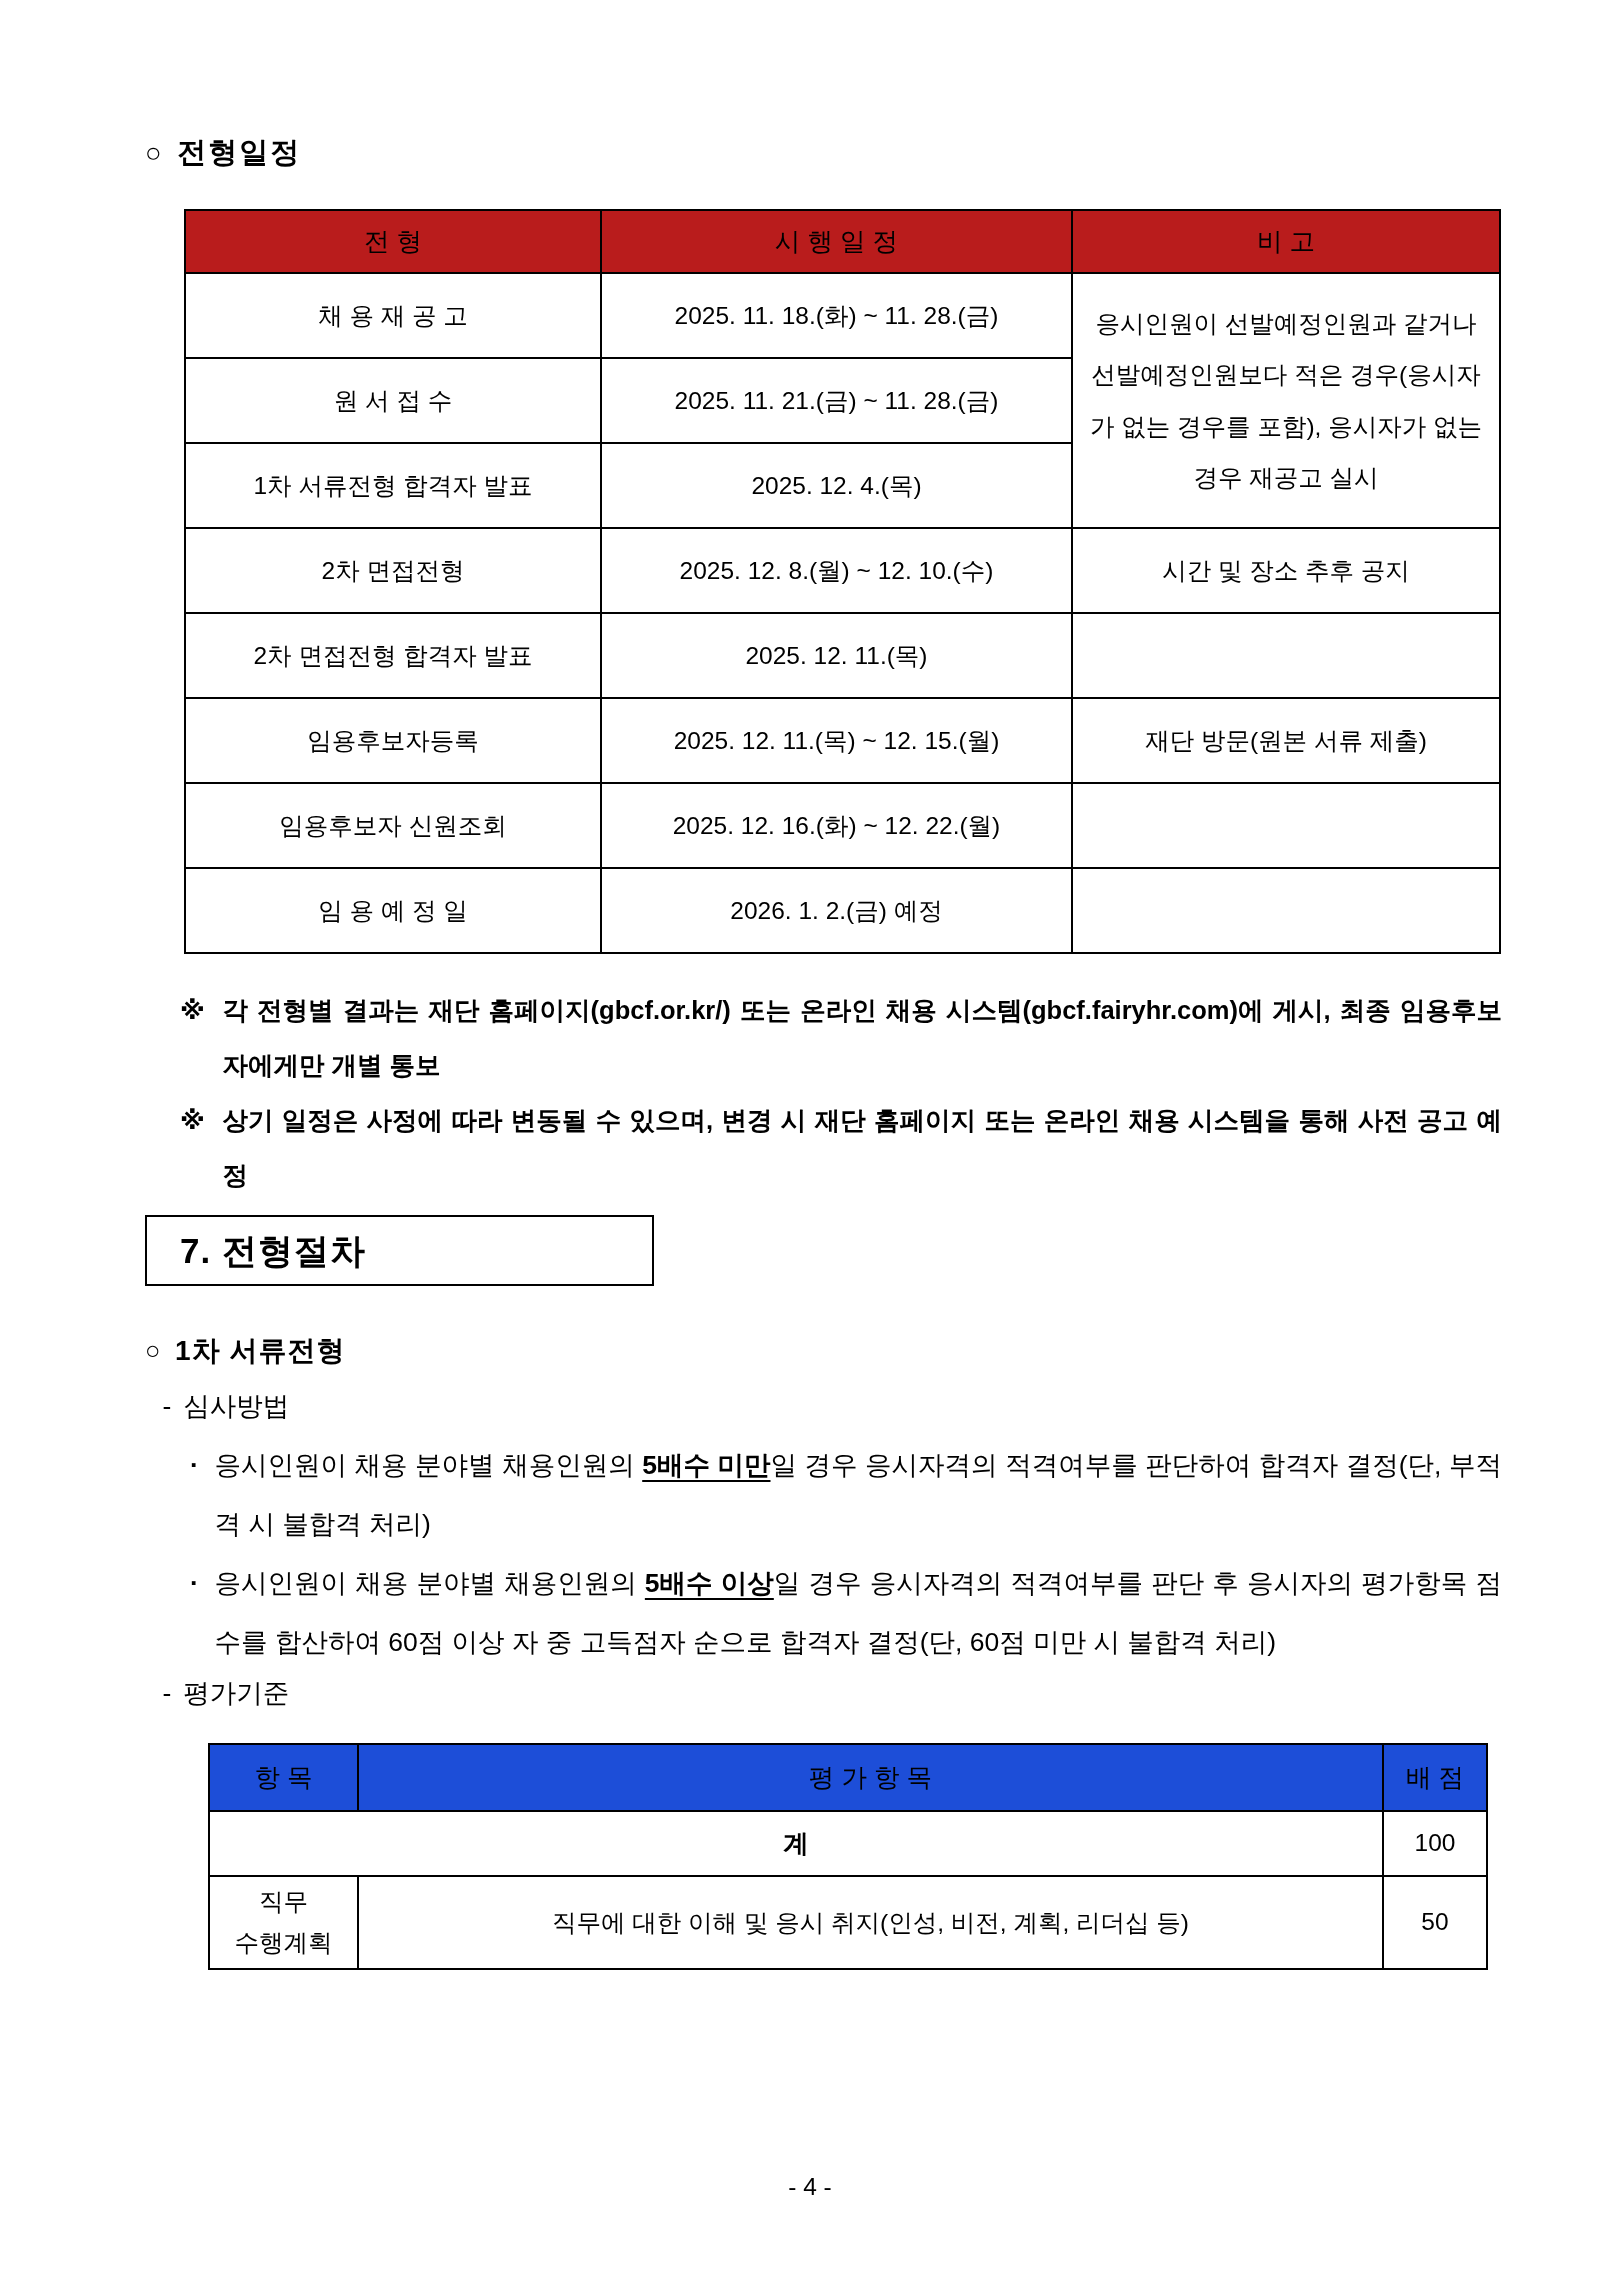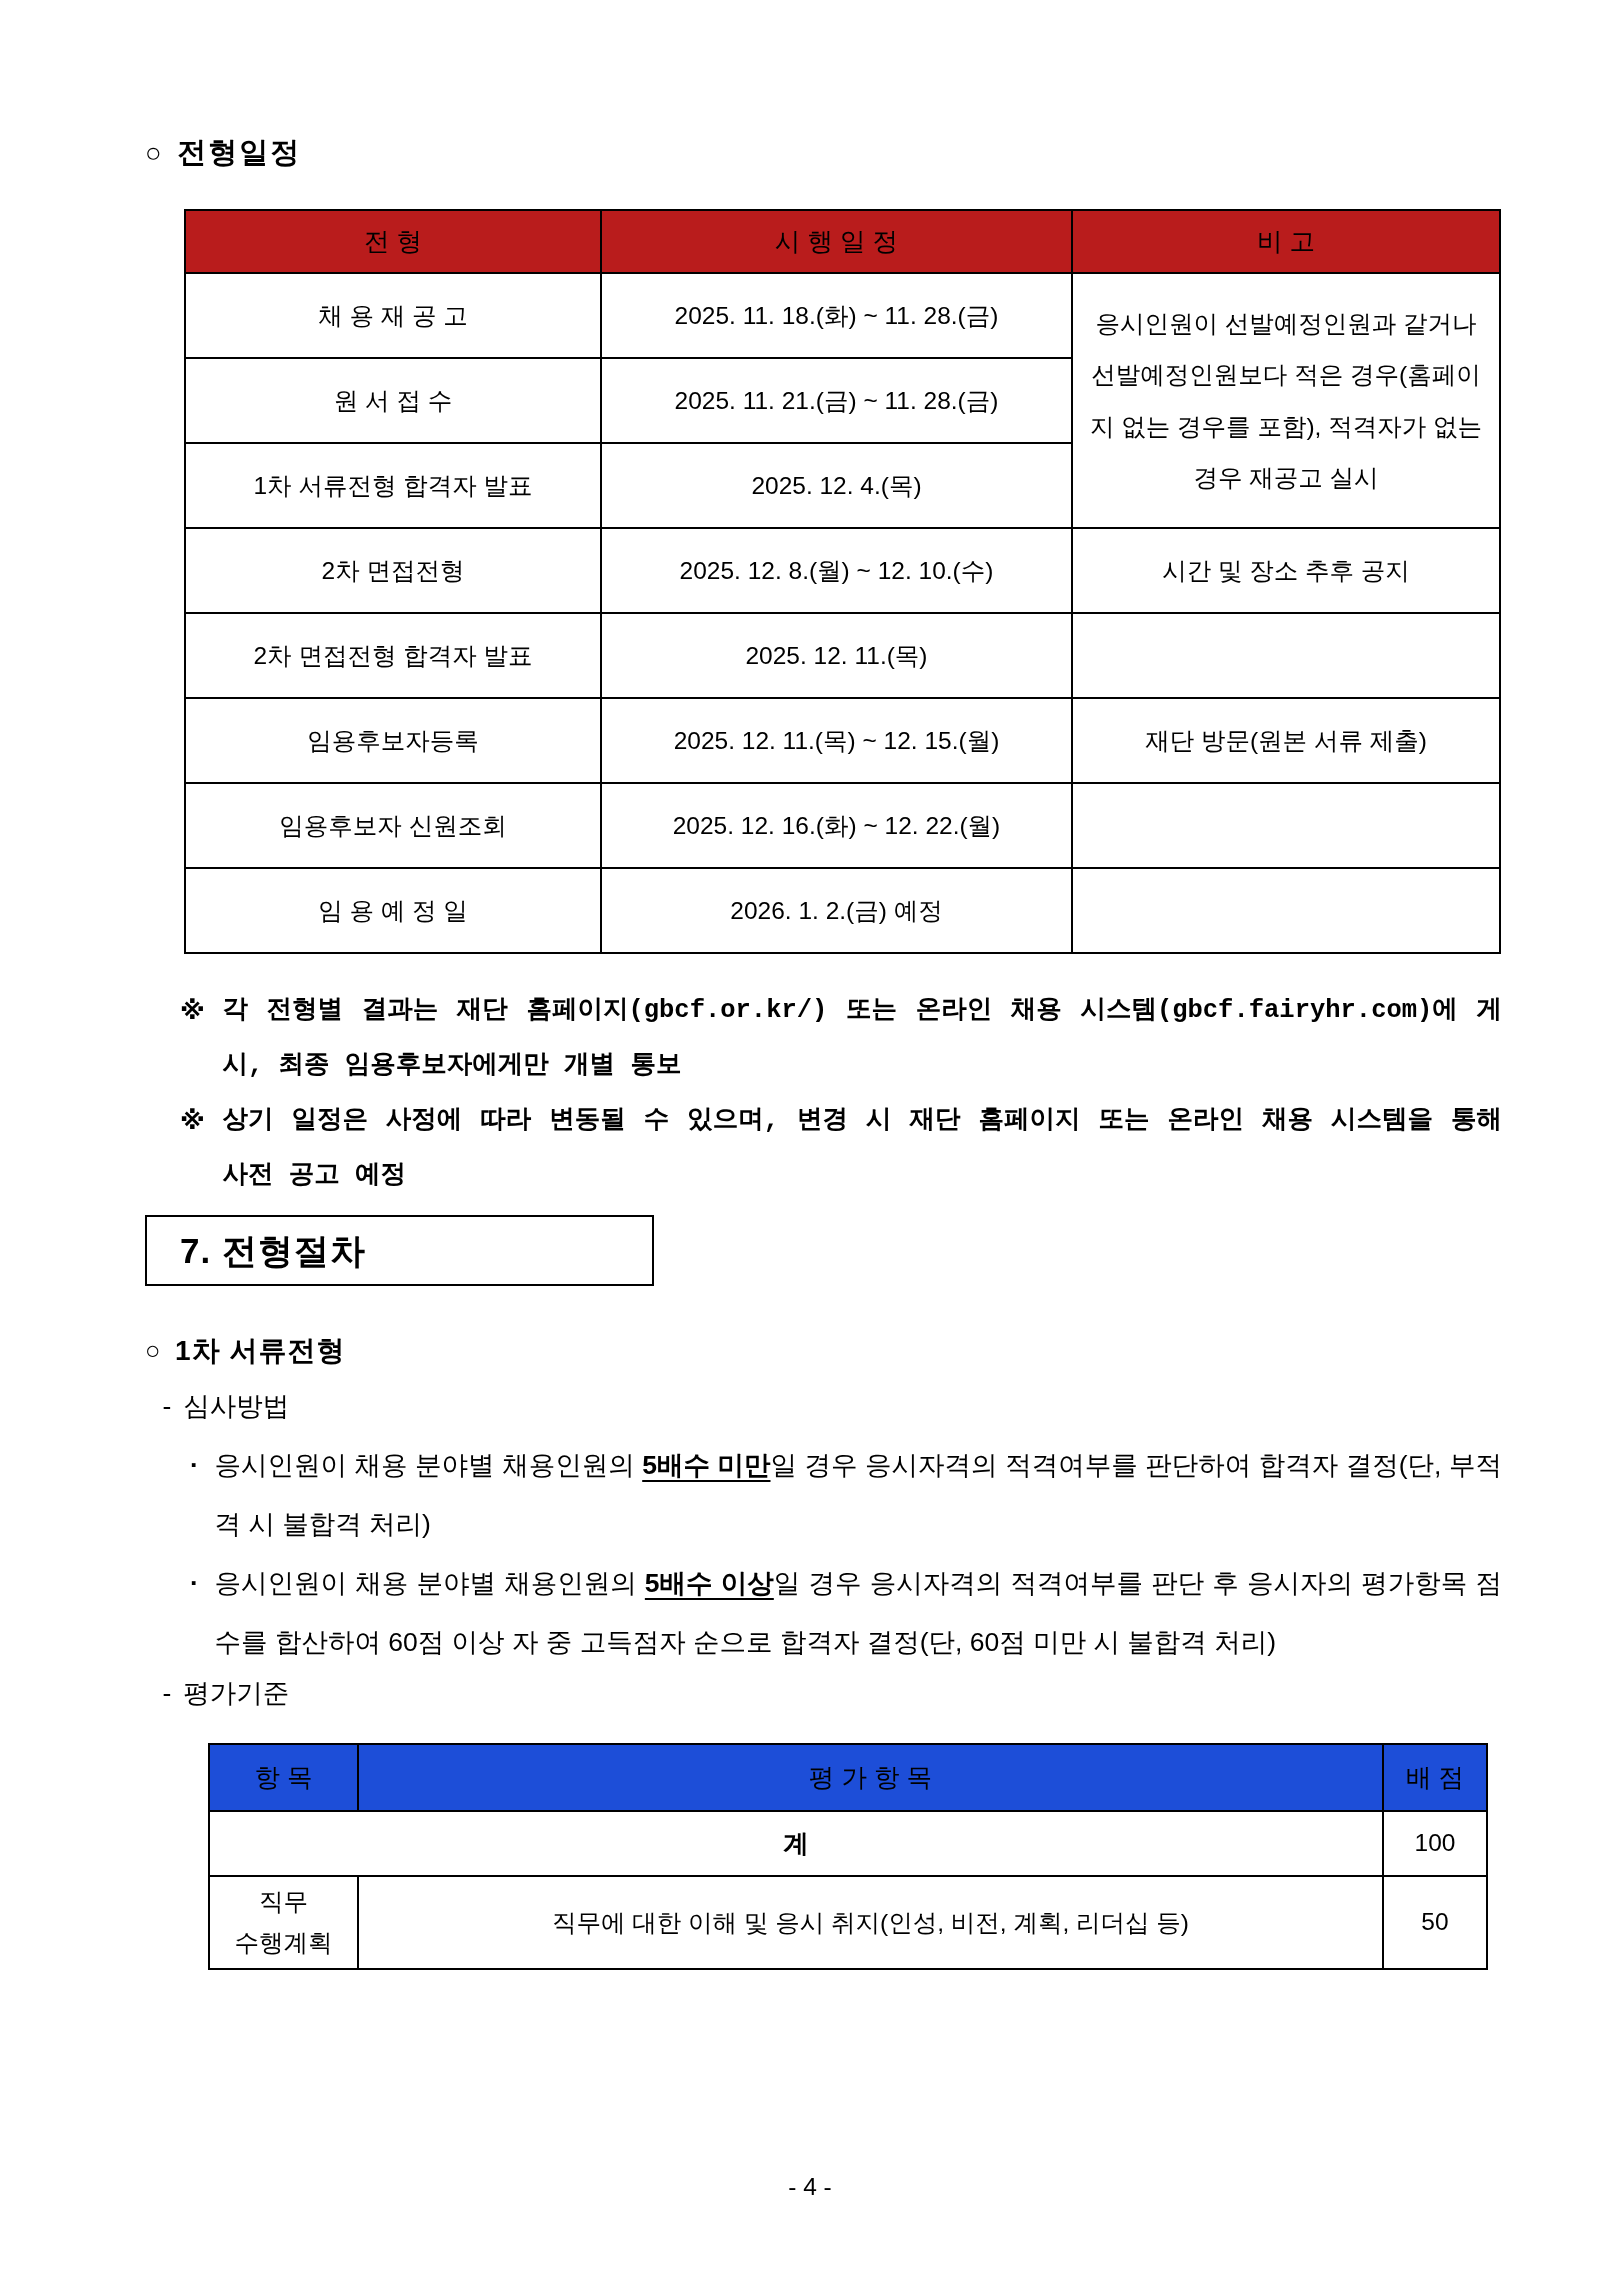--- a/index.html
+++ b/index.html
@@ -41,21 +41,21 @@
   }
   table.schedule td.remark-merged {
     line-height: 2.1; font-size: 24.5px; padding: 0 9.8px;
   }
   table.schedule td.remark { font-size: 24.5px; }
 
   
   .notes { margin: 29px 0 0 35px; }
   .note { display: flex; gap: 17.6px; font-weight: bold; font-size: 25.5px; line-height: 55px; }
   .note .note-marker { flex: 0 0 auto; }
-  .note .note-text { flex: 1 1 auto; text-align: justify; font-family: Liberation Mono, monospace; }
+  .note .note-text { flex: 1 1 auto; text-align: justify; }
 
   
   .sec-box {
     margin-top: 12px; width: 509px; border: 2.9px solid #000;
     padding: 11.8px 9.8px 11.8px 33px;
     font-size: 35px; font-weight: bold; line-height: 43px; letter-spacing: 1px;
   }
 
   
   .sub-heading {
@@ -132,21 +132,21 @@
       <tr>
         <th>전 형</th>
         <th>시 행 일 정</th>
         <th>비 고</th>
       </tr>
     </thead>
     <tbody>
       <tr>
         <td>채 용 재 공 고</td>
         <td>2025. 11. 18.(화) ~ 11. 28.(금)</td>
-        <td class="remark-merged" rowspan="3">응시인원이 선발예정인원과 같거나 선발예정인원보다 적은 경우(홈페이지 없는 경우를 포함), 적격자가 없는 경우 재공고 실시</td>
+        <td class="remark-merged" rowspan="3">응시인원이 선발예정인원과 같거나 선발예정인원보다 적은 경우(응시자가 없는 경우를 포함), 응시자가 없는 경우 재공고 실시</td>
       </tr>
       <tr>
         <td>원 서 접 수</td>
         <td>2025. 11. 21.(금) ~ 11. 28.(금)</td>
       </tr>
       <tr>
         <td>1차 서류전형 합격자 발표</td>
         <td>2025. 12. 4.(목)</td>
       </tr>
       <tr>

